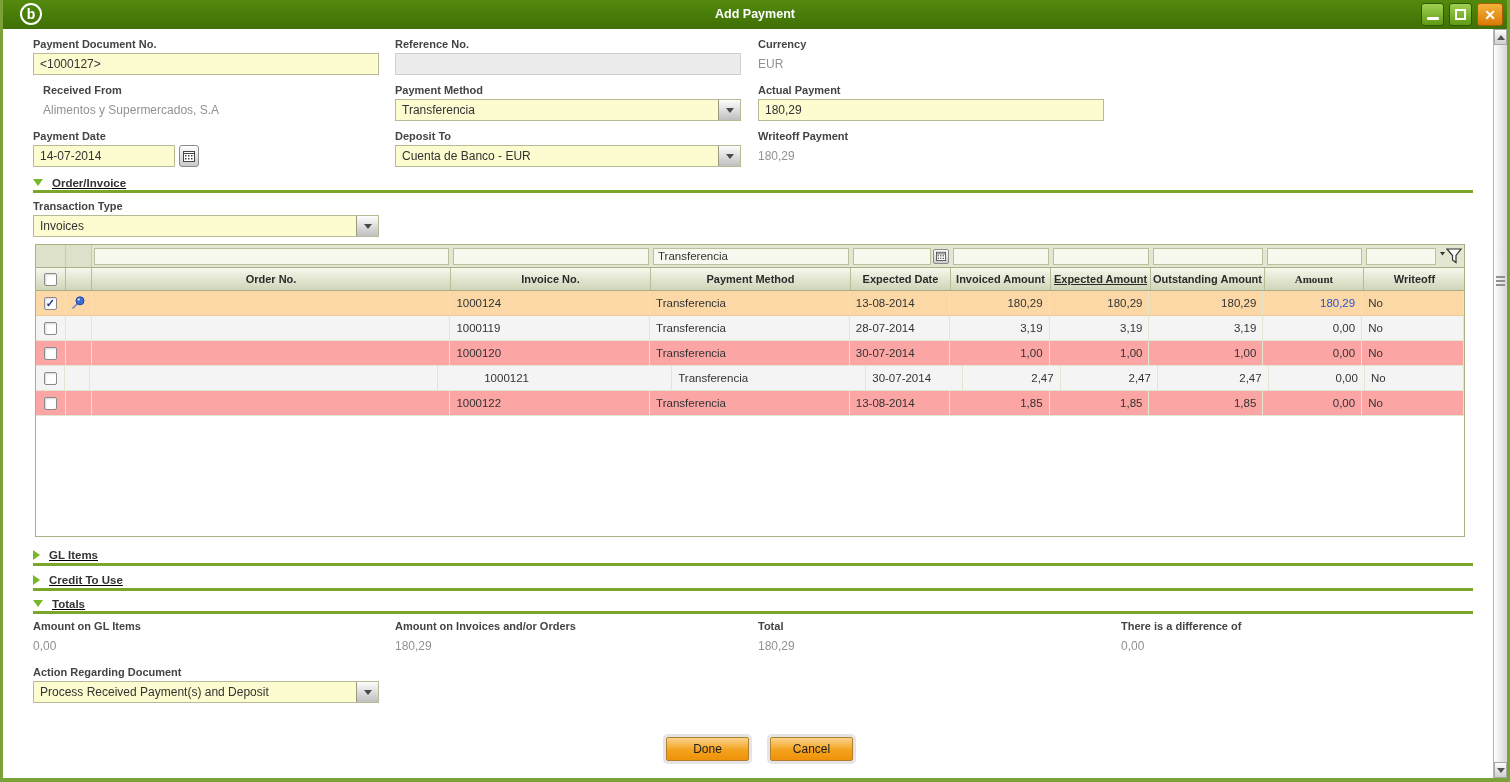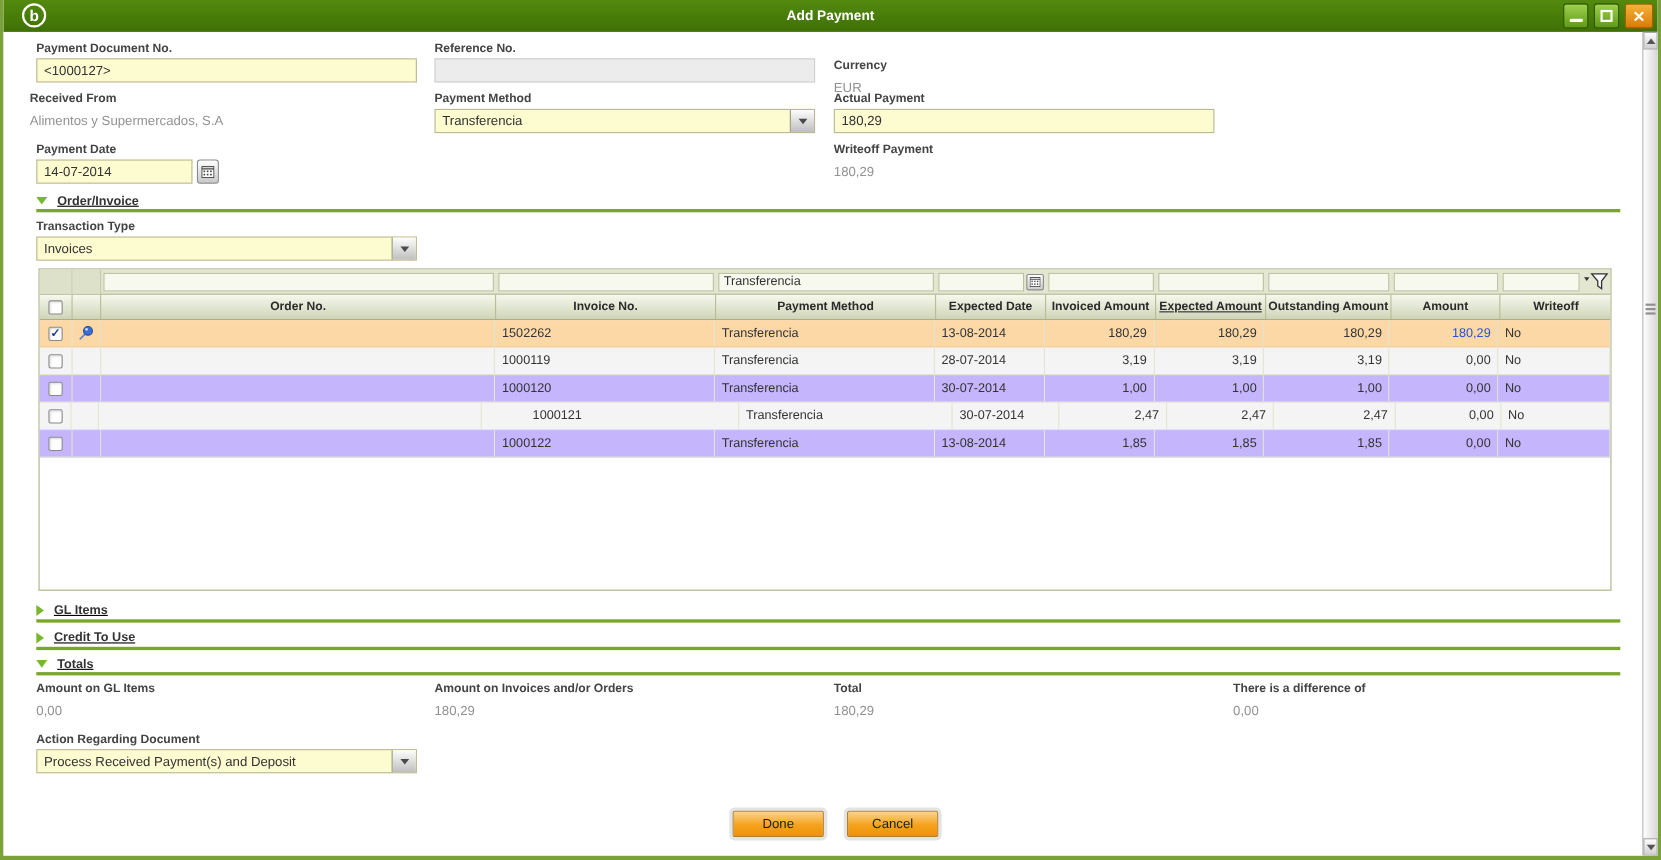--- a/index.html
+++ b/index.html
@@ -60,21 +60,21 @@
   .f-cell.lead { background:#dde1ca; border-right:1px solid #c6cca9; }
   .filter-box { flex:1; height:17px; background:#f7f9ee; border:1px solid #b9c09c;
                 font-size:11.5px; color:#333; padding:1px 4px; display:flex; align-items:center; }
   .mini-cal { width:16px; height:15px; margin-left:2px; border:1px solid #8a8a8a; border-radius:2px;
               background:linear-gradient(#fff,#ccc); display:flex; align-items:center; justify-content:center; cursor:pointer; }
   .funnel { margin-left:2px; cursor:pointer; display:flex; align-items:center; }
   .header-row { height:23px; background:linear-gradient(#f6f8ec,#cfd5b8); border-bottom:1px solid #a9b085; }
   .h-cell { font-weight:bold; color:#2b2b2b; font-size:11px; text-align:center; line-height:22px;
             border-right:1px solid #b6bd97; cursor:pointer; }
   .h-cell.lead { display:flex; align-items:center; justify-content:center; }
-  .body-row { height:25px; border-bottom:1px solid #e2e5cf; background:#c4b5fd; }
+  .body-row { height:25px; border-bottom:1px solid #e2e5cf; background:#fca5a5; }
   .body-row.alt { background:#f4f4f4; }
   .body-row.selected { background:#fcd8a7; border-bottom-color:#ecca96; }
   .d-cell { font-size:11.5px; color:#333; line-height:24px; padding:0 6px; border-right:1px solid #e2e5cf; }
   .d-cell.num { text-align:right; }
   .d-cell.lead { display:flex; align-items:center; justify-content:center; padding:0; }
   .amount-link { color:#2a52cc; }
   .cb { width:13px; height:13px; background:#fff; border:1px solid #8a8a8a; border-radius:2px;
         box-shadow:inset 1px 1px 2px rgba(0,0,0,.15); font-size:11px; line-height:11px;
         text-align:center; color:#203a8f; cursor:pointer; }
   .cb.checked::after { content:"✓"; font-weight:bold; }
@@ -120,26 +120,26 @@
   </div>
 
   <div class="fld" style="left:30px;top:38px;width:346px">
     <div class="lbl">Payment Document No.</div>
     <input class="inp" value="&lt;1000127&gt;" style="">
   </div>
   <div class="fld" style="left:392px;top:38px;width:346px">
     <div class="lbl">Reference No.</div>
     <input class="inp gray" value="" style="">
   </div>
-  <div class="fld" style="left:755px;top:54px;width:346px">
+  <div class="fld" style="left:755px;top:38px;width:346px">
     <div class="lbl">Currency</div>
     <div class="ro">EUR</div>
   </div>
 
-  <div class="fld" style="left:24px;top:84px;width:346px">
+  <div class="fld" style="left:40px;top:84px;width:346px">
     <div class="lbl">Received From</div>
     <div class="ro">Alimentos y Supermercados, S.A</div>
   </div>
   <div class="fld" style="left:392px;top:84px;width:346px">
     <div class="lbl">Payment Method</div>
     <div class="sel">
       <div class="val">Transferencia</div>
       <div class="arrow">
           <div class="tri-dn"></div>
         </div>
@@ -163,20 +163,29 @@
               <rect x="5" y="5" width="1.5" height="1.5"></rect>
               <rect x="8" y="5" width="1.5" height="1.5"></rect>
             <rect x="2" y="8" width="1.5" height="1.5"></rect>
               <rect x="5" y="8" width="1.5" height="1.5"></rect>
               <rect x="8" y="8" width="1.5" height="1.5"></rect>
           </g>
         </svg>
       </div>
     </div>
   </div>
+  <div class="fld" style="left:392px;top:130px;width:346px">
+    <div class="lbl">Deposit To</div>
+    <div class="sel">
+      <div class="val">Cuenta de Banco - EUR</div>
+      <div class="arrow">
+          <div class="tri-dn"></div>
+        </div>
+    </div>
+  </div>
   <div class="fld" style="left:755px;top:130px;width:346px">
     <div class="lbl">Writeoff Payment</div>
     <div class="ro">180,29</div>
   </div>
 
   <div class="section" style="left:30px;top:174px">
     <div class="tri down"></div>
     <span class="sec-lbl">Order/Invoice</span>
   </div>
   <div class="sec-line" style="left:30px;top:190px;width:1440px"></div>
@@ -248,36 +257,36 @@
           <div class="cb"></div>
         </div>
         <div class="g-cell h-cell lead" style="width: 26px;"></div>
         <div class="g-cell h-cell" style="width: 359px;">Order No.</div>
         <div class="g-cell h-cell" style="width: 200px;">Invoice No.</div>
         <div class="g-cell h-cell" style="width: 200px;">Payment Method</div>
         <div class="g-cell h-cell" style="width: 100px;">Expected Date</div>
         <div class="g-cell h-cell" style="width: 100px;">Invoiced Amount</div>
         <div class="g-cell h-cell" style="width: 100px; text-decoration: underline;">Expected Amount</div>
         <div class="g-cell h-cell" style="width: 114px;">Outstanding Amount</div>
-        <div class="g-cell h-cell" style="width: 99px;">Amount</div>
+        <div class="g-cell h-cell" style="width: 99px; font-family: Liberation Serif, serif;">Amount</div>
         <div class="g-cell h-cell" style="width: 102px;">Writeoff</div>
       </div>
       <div class="g-row body-row selected">
         <div class="d-cell lead" style="width: 30px;">
           <div class="cb checked"></div>
         </div>
         <div class="d-cell lead" style="width: 26px;">
           <svg width="16" height="16" viewBox="0 0 16 16">
             <line x1="2.5" y1="13.5" x2="8" y2="8" stroke="#6f86c9" stroke-width="1.6"></line>
             <circle cx="10" cy="5.8" r="4" fill="#3b6fd6" stroke="#27459c"></circle>
             <circle cx="8.7" cy="4.4" r="1.2" fill="#cdd9f5"></circle>
           </svg>
         </div>
         <div class="d-cell" style="width: 359px;"></div>
-        <div class="d-cell" style="width: 200px;">1502262</div>
+        <div class="d-cell" style="width: 200px;">1000124</div>
         <div class="d-cell" style="width: 200px;">Transferencia</div>
         <div class="d-cell" style="width: 100px;">13-08-2014</div>
         <div class="d-cell num" style="width: 100px;">180,29</div>
         <div class="d-cell num" style="width: 100px;">180,29</div>
         <div class="d-cell num" style="width: 114px;">180,29</div>
         <div class="d-cell num amount-link" style="width: 99px;">180,29</div>
         <div class="d-cell" style="width: 102px;">No</div>
       </div>
       <div class="g-row body-row alt">
         <div class="d-cell lead" style="width: 30px;">

